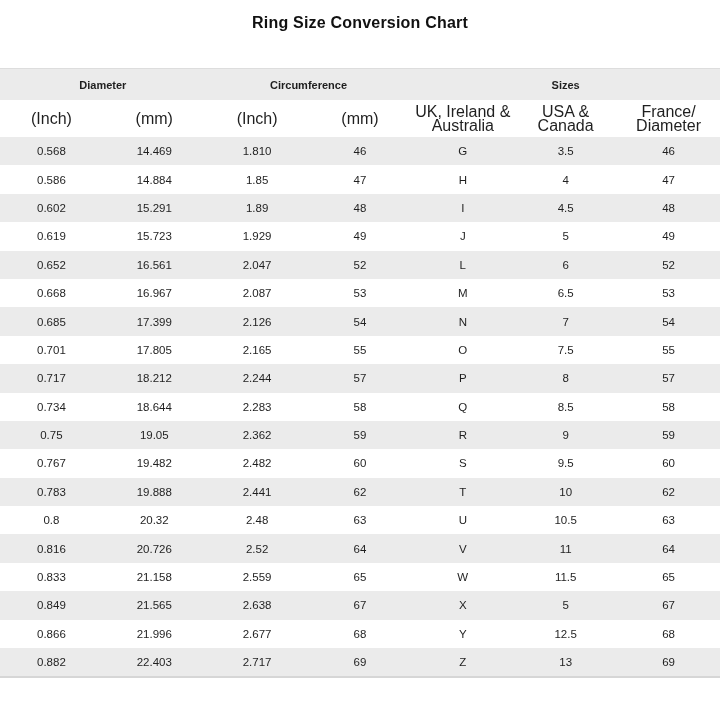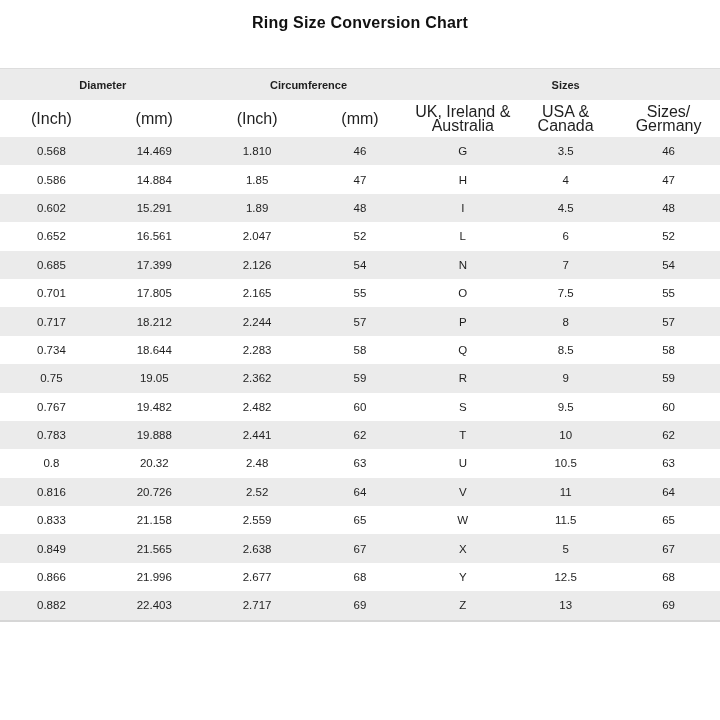--- a/index.html
+++ b/index.html
@@ -92,21 +92,21 @@
         <th colspan="3">Sizes</th>
       </tr>
       <tr class="sub-row">
         <th>(Inch)</th>
         <th>(mm)</th>
         <th>(Inch)</th>
         <th>(mm)</th>
         <th>UK, Ireland &amp;
 Australia</th>
         <th>USA &amp; Canada</th>
-        <th>Sizes/ Germany</th>
+        <th>France/ Diameter</th>
       </tr>
     </thead>
     <tbody class="rows" id="table-body">
         <tr>
           <td>0.568</td>
           <td>14.469</td>
           <td>1.810</td>
           <td>46</td>
           <td>G</td>
           <td>3.5</td>
@@ -124,29 +124,47 @@
         <tr>
           <td>0.602</td>
           <td>15.291</td>
           <td>1.89</td>
           <td>48</td>
           <td>I</td>
           <td>4.5</td>
           <td>48</td>
         </tr>
         <tr>
+          <td>0.619</td>
+          <td>15.723</td>
+          <td>1.929</td>
+          <td>49</td>
+          <td>J</td>
+          <td>5</td>
+          <td>49</td>
+        </tr>
+        <tr>
           <td>0.652</td>
           <td>16.561</td>
           <td>2.047</td>
           <td>52</td>
           <td>L</td>
           <td>6</td>
           <td>52</td>
         </tr>
         <tr>
+          <td>0.668</td>
+          <td>16.967</td>
+          <td>2.087</td>
+          <td>53</td>
+          <td>M</td>
+          <td>6.5</td>
+          <td>53</td>
+        </tr>
+        <tr>
           <td>0.685</td>
           <td>17.399</td>
           <td>2.126</td>
           <td>54</td>
           <td>N</td>
           <td>7</td>
           <td>54</td>
         </tr>
         <tr>
           <td>0.701</td>

